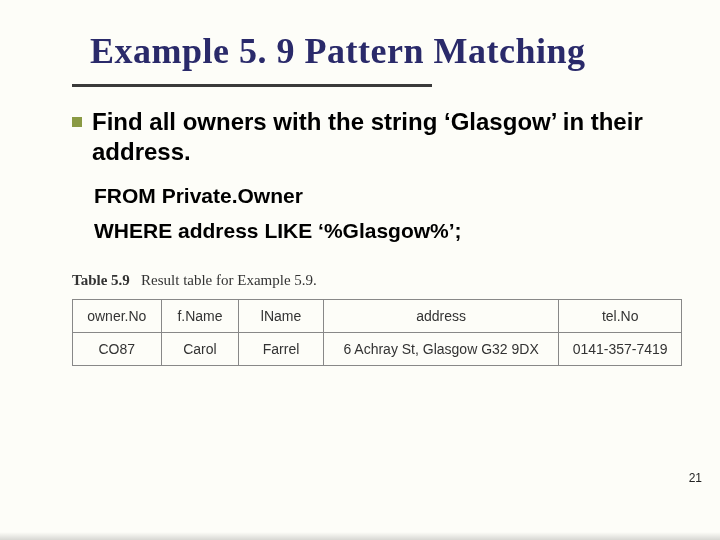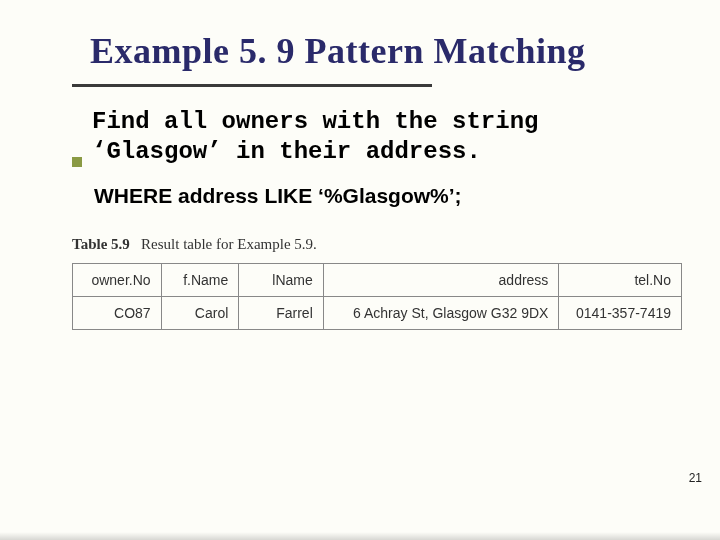--- a/index.html
+++ b/index.html
@@ -28,23 +28,22 @@
     letter-spacing: 0.5px;
   }
   .title-rule {
     margin-left: 0;
     border-top: 3px solid #3a3a3a;
     width: 360px;
     margin-bottom: 20px;
   }
   .bullet-row {
     display: flex;
-    align-items: flex-end;
+    align-items: flex-start;
     margin-bottom: 14px;
-    font-family: Liberation Mono, monospace;
   }
   .bullet {
     width: 10px;
     height: 10px;
     background: #8a9a44;
     margin-top: 10px;
     margin-right: 10px;
     flex-shrink: 0;
   }
   .desc {
@@ -81,21 +80,21 @@
   table.result {
     border-collapse: collapse;
     font-family: Arial, sans-serif;
     font-size: 14px;
     color: #333;
     width: 610px;
   }
   table.result th, table.result td {
     border: 1px solid #888;
     padding: 8px 10px;
-    text-align: right;
+    text-align: center;
     font-weight: normal;
     vertical-align: top;
   }
   table.result th {
     font-weight: normal;
   }
   .col-owner { width: 70px; }
   .col-fname { width: 60px; }
   .col-lname { width: 70px; }
   .col-addr  { width: 260px; }
@@ -124,20 +123,21 @@
 <div class="slide">
 
   <h1 class="title">Example 5. 9  Pattern Matching</h1>
   <div class="title-rule"></div>
 
   <div class="bullet-row">
     <div class="bullet"></div>
     <div class="desc">Find all owners with the string ‘Glasgow’ in their address.</div>
   </div>
 
+  <div class="sql-small">FROM Private.Owner</div>
   <div class="sql-small">WHERE address LIKE ‘%Glasgow%’;</div>
 
   <div class="table-wrap">
     <div class="table-caption">
       <b>Table 5.9</b>&nbsp;&nbsp;&nbsp;<span>Result table for Example 5.9.</span>
     </div>
     <table class="result">
       <thead>
         <tr>
           <th class="col-owner">owner.No</th>

